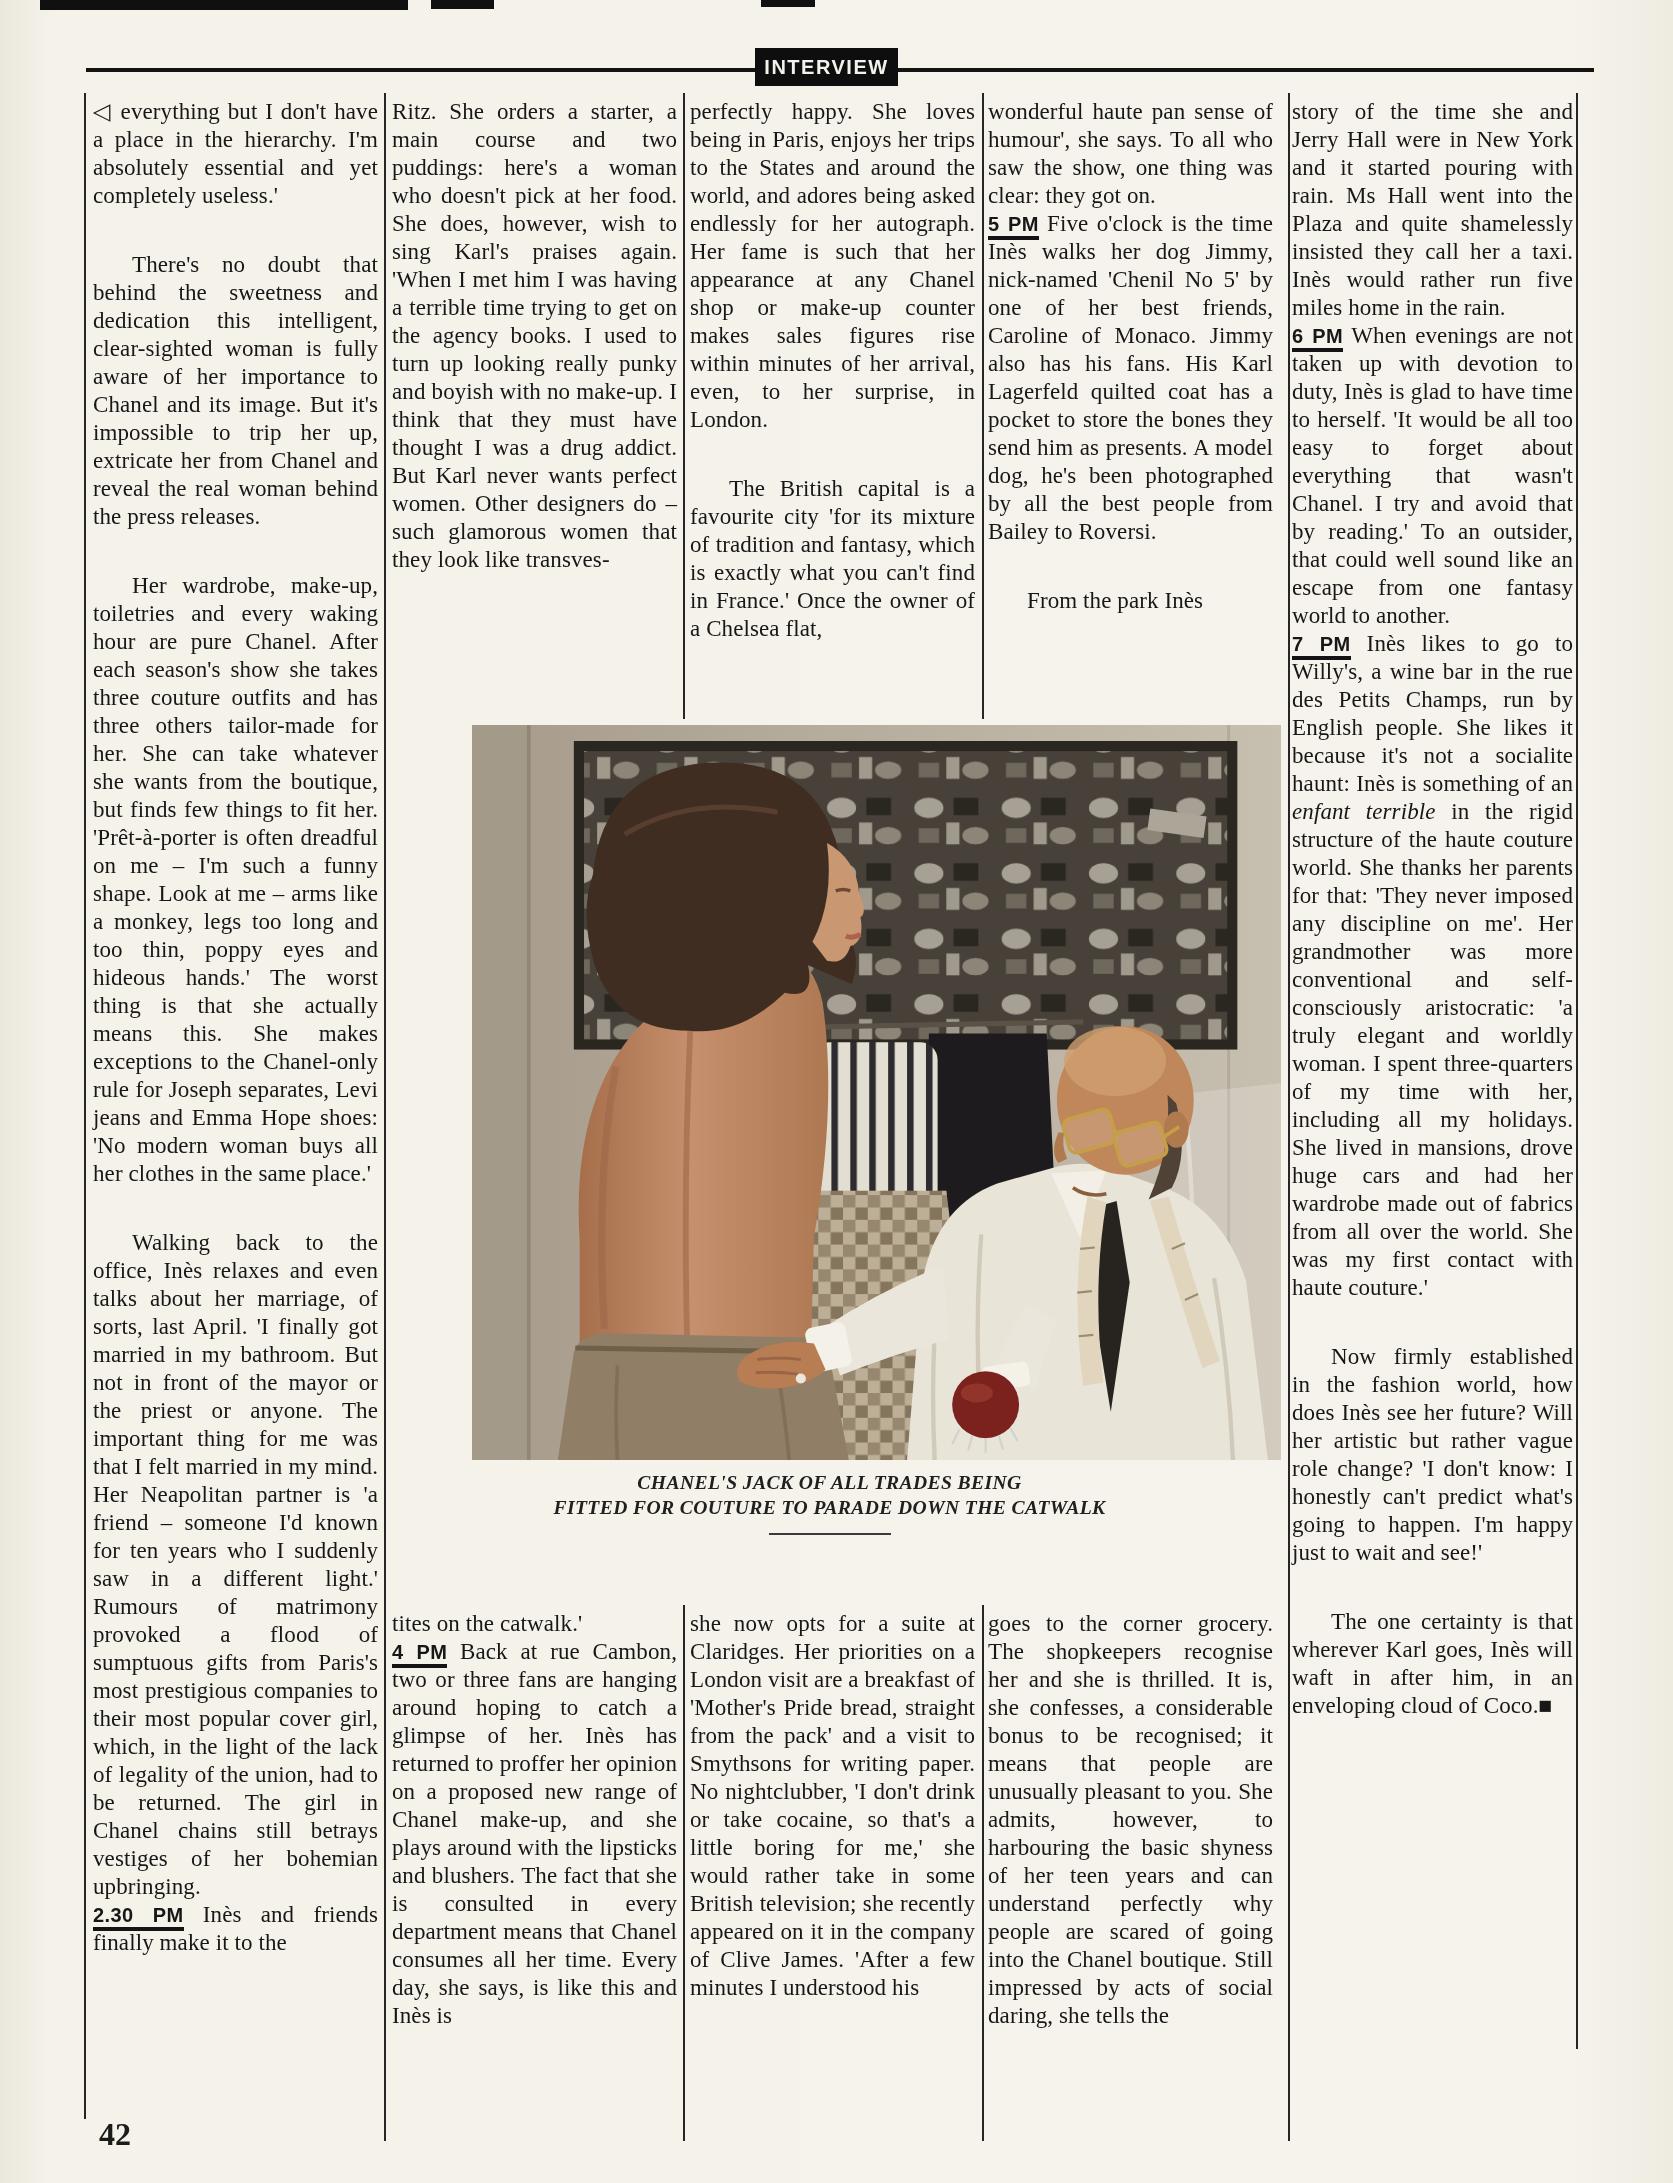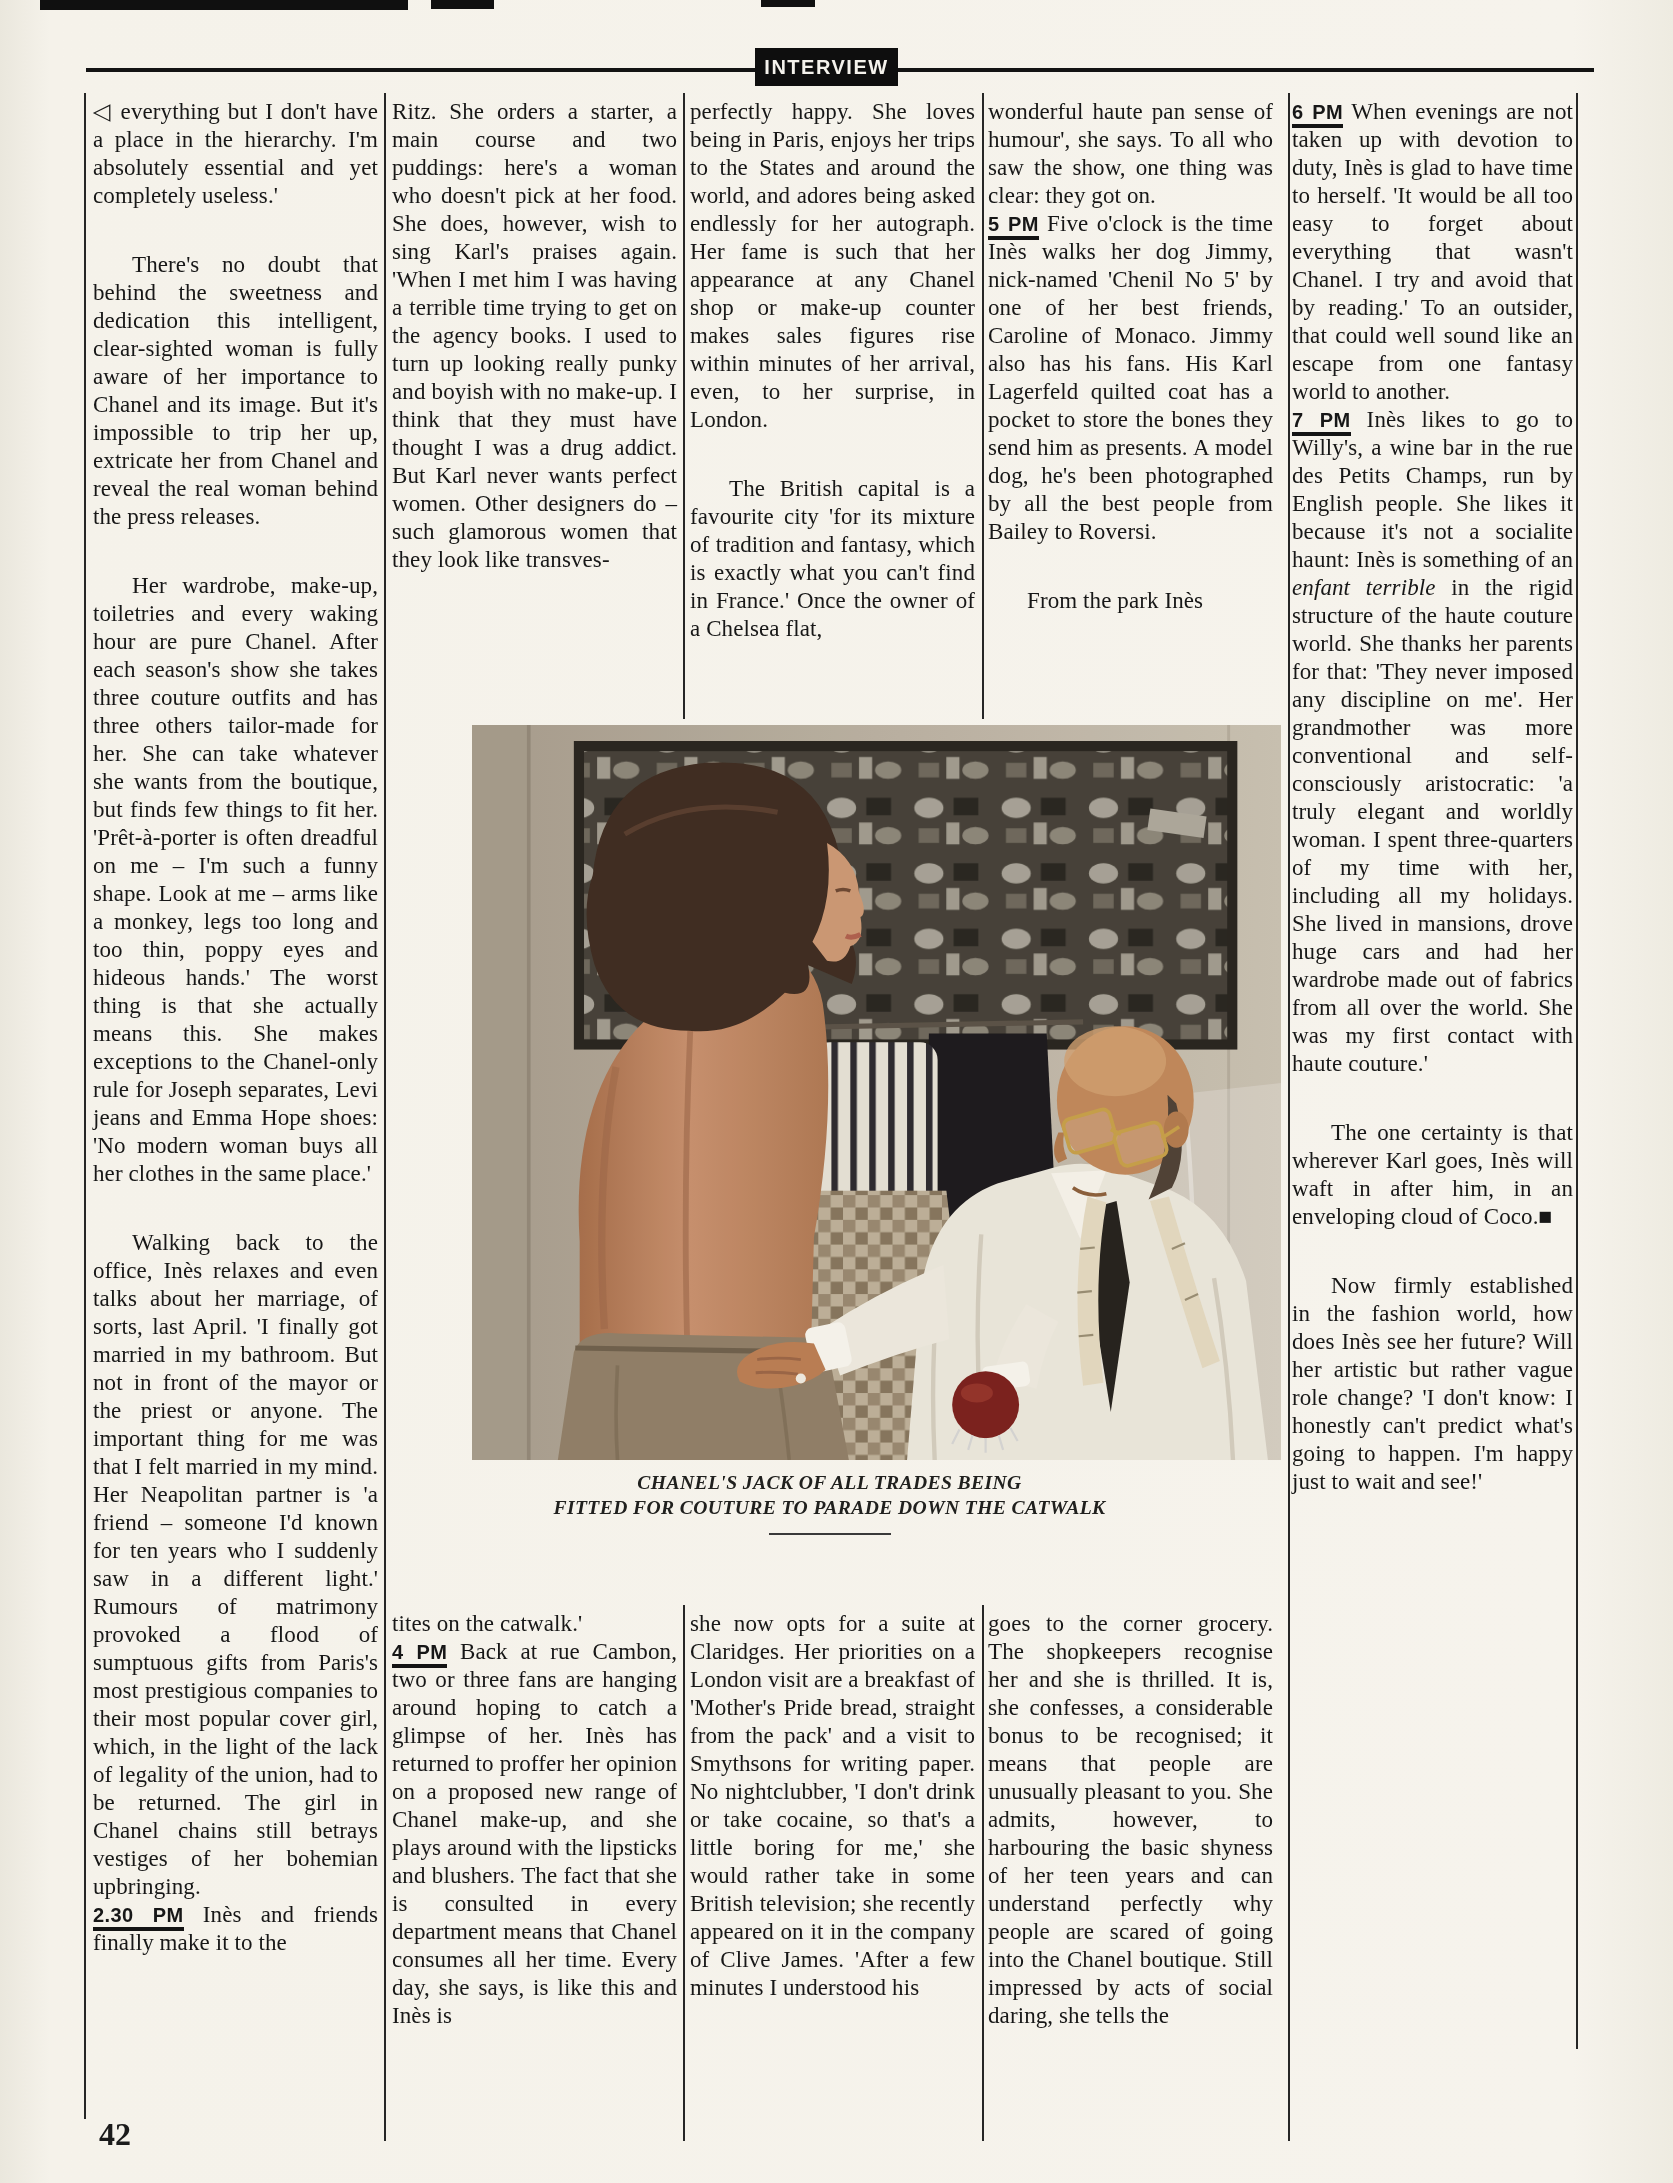--- a/index.html
+++ b/index.html
@@ -75,24 +75,25 @@
   <div class="col" style="left:690px;top:98px;">
       <p class=""><span>perfectly happy. She loves being in Paris, enjoys her trips to the States and around the world, and adores being asked endlessly for her autograph. Her fame is such that her appearance at any Chanel shop or make-up counter makes sales figures rise within minutes of her arrival, even, to her surprise, in London.</span></p>
       <p class="ind"><span>The British capital is a favourite city 'for its mixture of tradition and fantasy, which is exactly what you can't find in France.' Once the owner of a Chelsea flat,</span></p>
     </div>
   <div class="col" style="left:988px;top:98px;">
       <p class=""><span>wonderful haute pan sense of humour', she says. To all who saw the show, one thing was clear: they got on.</span></p>
       <p class=""><span class="tm">5 PM</span><span> Five o'clock is the time Inès walks her dog Jimmy, nick-named 'Chenil No 5' by one of her best friends, Caroline of Monaco. Jimmy also has his fans. His Karl Lagerfeld quilted coat has a pocket to store the bones they send him as presents. A model dog, he's been photographed by all the best people from Bailey to Roversi.</span></p>
       <p class="ind"><span>From the park Inès</span></p>
     </div>
   <div class="col" style="left:1292px;top:98px;width:281px;">
+      <p class=""><span>story of the time she and Jerry Hall were in New York and it started pouring with rain. Ms Hall went into the Plaza and quite shamelessly insisted they call her a taxi. Inès would rather run five miles home in the rain.</span></p>
       <p class=""><span class="tm">6 PM</span><span> When evenings are not taken up with devotion to duty, Inès is glad to have time to herself. 'It would be all too easy to forget about everything that wasn't Chanel. I try and avoid that by reading.' To an outsider, that could well sound like an escape from one fantasy world to another.</span></p>
       <p class=""><span class="tm">7 PM</span><span> Inès likes to go to Willy's, a wine bar in the rue des Petits Champs, run by English people. She likes it because it's not a socialite haunt: Inès is something of an </span><span class="it">enfant terrible</span><span> in the rigid structure of the haute couture world. She thanks her parents for that: 'They never imposed any discipline on me'. Her grandmother was more conventional and self-consciously aristocratic: 'a truly elegant and worldly woman. I spent three-quarters of my time with her, including all my holidays. She lived in mansions, drove huge cars and had her wardrobe made out of fabrics from all over the world. She was my first contact with haute couture.'</span></p>
+      <p class="ind"><span>Now firmly established in the fashion world, how does Inès see her future? Will her artistic but rather vague role change? 'I don't know: I honestly can't predict what's going to happen. I'm happy just to wait and see!'</span></p>
       <p class="ind"><span>The one certainty is that wherever Karl goes, Inès will waft in after him, in an enveloping cloud of Coco.■</span></p>
-      <p class="ind"><span>Now firmly established in the fashion world, how does Inès see her future? Will her artistic but rather vague role change? 'I don't know: I honestly can't predict what's going to happen. I'm happy just to wait and see!'</span></p>
     </div>
   <div class="col" style="left:392px;top:1610px;">
       <p class=""><span>tites on the catwalk.'</span></p>
       <p class=""><span class="tm">4 PM</span><span> Back at rue Cambon, two or three fans are hanging around hoping to catch a glimpse of her. Inès has returned to proffer her opinion on a proposed new range of Chanel make-up, and she plays around with the lipsticks and blushers. The fact that she is consulted in every department means that Chanel consumes all her time. Every day, she says, is like this and Inès is</span></p>
     </div>
   <div class="col" style="left:690px;top:1610px;">
       <p class=""><span>she now opts for a suite at Claridges. Her priorities on a London visit are a breakfast of 'Mother's Pride bread, straight from the pack' and a visit to Smythsons for writing paper. No nightclubber, 'I don't drink or take cocaine, so that's a little boring for me,' she would rather take in some British television; she recently appeared on it in the company of Clive James. 'After a few minutes I understood his</span></p>
     </div>
   <div class="col" style="left:988px;top:1610px;">
       <p class=""><span>goes to the corner grocery. The shopkeepers recognise her and she is thrilled. It is, she confesses, a considerable bonus to be recognised; it means that people are unusually pleasant to you. She admits, however, to harbouring the basic shyness of her teen years and can understand perfectly why people are scared of going into the Chanel boutique. Still impressed by acts of social daring, she tells the</span></p>

